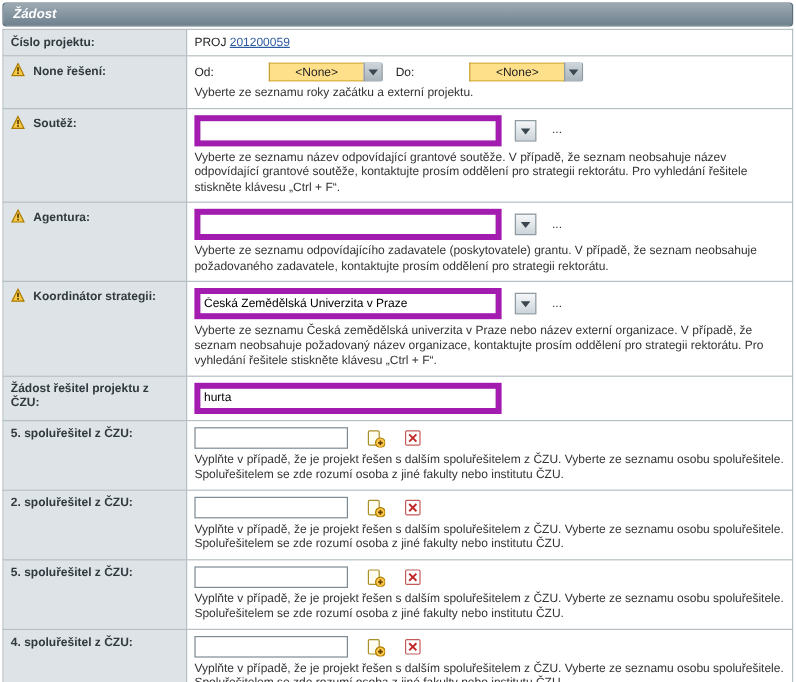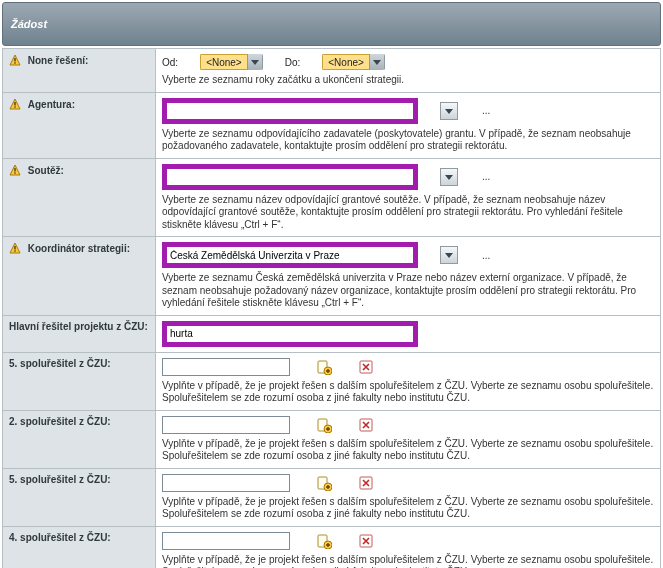--- a/index.html
+++ b/index.html
@@ -1,42 +1,42 @@
 <!DOCTYPE html>
 <html><head>
 <meta charset="utf-8">
 <style>
   html,body{margin:0;padding:0;font-family:Verdana,Arial,sans-serif;font-size:10px;background:#fff;}
   .page{width:663px;margin:0 auto;background:#fff;overflow:hidden;}
   .section-bar{
     background:linear-gradient(#9ca9b2,#6f828f);
     color:#fff;font-style:italic;font-weight:bold;
-    padding:15px 8px;margin:2px;border:1px solid #5e707c;border-radius:3px;
+    padding:3px 8px;margin:2px;border:1px solid #5e707c;border-radius:3px;
     font-size:11px;
   }
   table.form{width:calc(100% - 4px);border-collapse:collapse;margin:0 2px;}
   table.form td{border:1px solid #b6bfc4;vertical-align:top;padding:5px 6px;}
   td.label{width:140px;background:#dde3e6;font-weight:bold;color:#30393e;font-size:10px;vertical-align:middle;}
   td.label .warn{vertical-align:middle;margin-right:4px;}
   td.val{background:#fff;color:#242424;font-size:10px;}
   .link{color:#2c5aa0;text-decoration:underline;cursor:pointer;}
   .help{color:#333;margin-top:4px;display:block;line-height:1.25;}
   
   .dd{
     display:inline-flex;align-items:center;font-size:10px;height:16px;
     border-radius:2px;overflow:hidden;vertical-align:middle;
   }
-  .dd-body{background:#ffe08a;padding:0 5px;border:1px solid #c7a133;border-right:none;display:flex;align-items:center;height:14px;}
+  .dd-body{background:#ffe08a;padding:0 21px;border:1px solid #c7a133;border-right:none;display:flex;align-items:center;height:14px;margin-left:35px;}
   .dd-arrow{
     width:14px;height:16px;background:linear-gradient(#cfd7dc,#a7b2b9);
     display:flex;align-items:center;justify-content:center;border:1px solid #8f9ba3;
   }
   .dd-arrow svg{width:8px;height:8px;}
   
-  .rowline{display:flex;align-items:center;gap:22px;margin-bottom:2px;}
+  .rowline{display:flex;align-items:center;gap:11px;margin-bottom:2px;}
   input[type=text].med{width:240px;height:14px;border:5px solid #a21caf;font-size:10px;padding:1px 3px;}
   input[type=text].short{width:120px;height:14px;border:1px solid #7d8b94;font-size:10px;padding:1px 3px;}
   
   .combo-btn{
     width:16px;height:16px;display:inline-flex;align-items:center;justify-content:center;
     background:linear-gradient(#f5f7f8,#cdd5da);border:1px solid #8f9ba3;vertical-align:middle;
   }
   .combo-btn svg{width:8px;height:8px;}
   .ellipsis{color:#333;margin-left:2px;}
   
@@ -44,20 +44,27 @@
 </style>
 </head>
 <body>
 <div class="page">
 
 <div class="section-bar">Žádost</div>
 
 <table class="form">
 
   <tbody>
+        <tr>
+    <td class="label">Číslo projektu:</td>
+    <td class="val">
+      <span>PROJ</span>
+      <span class="link">201200059</span>
+    </td>
+  </tr>
 
   <tr>
     <td class="label">
       <span class="warn">
         <svg width="12" height="12" viewBox="0 0 12 12">
                 <polygon points="6,1 11,11 1,11" fill="#f7c948" stroke="#a97a00"></polygon>
                 <rect x="5.3" y="4" width="1.4" height="3.5" fill="#5a3b00"></rect>
                 <rect x="5.3" y="8.3" width="1.4" height="1.4" fill="#5a3b00"></rect>
               </svg>
       </span>
@@ -77,21 +84,46 @@
         <span>Do:</span>
         <span class="dd">
           <span class="dd-body">&lt;None&gt;</span>
           <span class="dd-arrow">
                   <svg viewBox="0 0 8 8">
                     <polygon points="0,2 8,2 4,7" fill="#3a4750"></polygon>
                   </svg>
                 </span>
         </span>
       </div>
-      <span class="help">Vyberte ze seznamu roky začátku a ukončení strategii.</span>
+      <span class="help">Vyberte ze seznamu roky začátku a externí projektu.</span>
+    </td>
+  </tr>
+
+  <tr>
+    <td class="label">
+      <span class="warn">
+        <svg width="12" height="12" viewBox="0 0 12 12">
+                <polygon points="6,1 11,11 1,11" fill="#f7c948" stroke="#a97a00"></polygon>
+                <rect x="5.3" y="4" width="1.4" height="3.5" fill="#5a3b00"></rect>
+                <rect x="5.3" y="8.3" width="1.4" height="1.4" fill="#5a3b00"></rect>
+              </svg>
+      </span>
+      <span>Soutěž:</span>
+    </td>
+    <td class="val">
+      <div class="rowline">
+        <input type="text" class="med" value="" style="">
+        <span class="combo-btn">
+          <svg viewBox="0 0 8 8">
+                  <polygon points="0,2 8,2 4,7" fill="#3a4750"></polygon>
+                </svg>
+        </span>
+        <span class="ellipsis">...</span>
+      </div>
+      <span class="help">Vyberte ze seznamu název odpovídající grantové soutěže. V případě, že seznam neobsahuje název odpovídající grantové soutěže, kontaktujte prosím oddělení pro strategii rektorátu. Pro vyhledání řešitele stiskněte klávesu „Ctrl + F“.</span>
     </td>
   </tr>
 
   <tr>
     <td class="label">
       <span class="warn">
         <svg width="12" height="12" viewBox="0 0 12 12">
                 <polygon points="6,1 11,11 1,11" fill="#f7c948" stroke="#a97a00"></polygon>
                 <rect x="5.3" y="4" width="1.4" height="3.5" fill="#5a3b00"></rect>
                 <rect x="5.3" y="8.3" width="1.4" height="1.4" fill="#5a3b00"></rect>
@@ -115,63 +147,38 @@
 
   <tr>
     <td class="label">
       <span class="warn">
         <svg width="12" height="12" viewBox="0 0 12 12">
                 <polygon points="6,1 11,11 1,11" fill="#f7c948" stroke="#a97a00"></polygon>
                 <rect x="5.3" y="4" width="1.4" height="3.5" fill="#5a3b00"></rect>
                 <rect x="5.3" y="8.3" width="1.4" height="1.4" fill="#5a3b00"></rect>
               </svg>
       </span>
-      <span>Soutěž:</span>
-    </td>
-    <td class="val">
-      <div class="rowline">
-        <input type="text" class="med" value="" style="">
-        <span class="combo-btn">
-          <svg viewBox="0 0 8 8">
-                  <polygon points="0,2 8,2 4,7" fill="#3a4750"></polygon>
-                </svg>
-        </span>
-        <span class="ellipsis">...</span>
-      </div>
-      <span class="help">Vyberte ze seznamu název odpovídající grantové soutěže. V případě, že seznam neobsahuje název odpovídající grantové soutěže, kontaktujte prosím oddělení pro strategii rektorátu. Pro vyhledání řešitele stiskněte klávesu „Ctrl + F“.</span>
-    </td>
-  </tr>
-
-  <tr>
-    <td class="label">
-      <span class="warn">
-        <svg width="12" height="12" viewBox="0 0 12 12">
-                <polygon points="6,1 11,11 1,11" fill="#f7c948" stroke="#a97a00"></polygon>
-                <rect x="5.3" y="4" width="1.4" height="3.5" fill="#5a3b00"></rect>
-                <rect x="5.3" y="8.3" width="1.4" height="1.4" fill="#5a3b00"></rect>
-              </svg>
-      </span>
       <span>Koordinátor strategii:</span>
     </td>
     <td class="val">
       <div class="rowline">
         <input type="text" class="med" value="Česká Zemědělská Univerzita v Praze" style="">
         <span class="combo-btn">
           <svg viewBox="0 0 8 8">
                   <polygon points="0,2 8,2 4,7" fill="#3a4750"></polygon>
                 </svg>
         </span>
         <span class="ellipsis">...</span>
       </div>
       <span class="help">Vyberte ze seznamu Česká zemědělská univerzita v Praze nebo název externí organizace. V případě, že seznam neobsahuje požadovaný název organizace, kontaktujte prosím oddělení pro strategii rektorátu. Pro vyhledání řešitele stiskněte klávesu „Ctrl + F“.</span>
     </td>
   </tr>
 
   <tr>
-    <td class="label">Hlavní řešitel projektu z ČZU:</td>
+    <td class="label">Žádost řešitel projektu z ČZU:</td>
     <td class="val">
       <input type="text" class="med" value="hurta" style="">
     </td>
   </tr>
 
   <tr>
     <td class="label">5. spoluřešitel z ČZU:</td>
     <td class="val">
       <div class="rowline">
         <input type="text" class="short" value="" style="">

